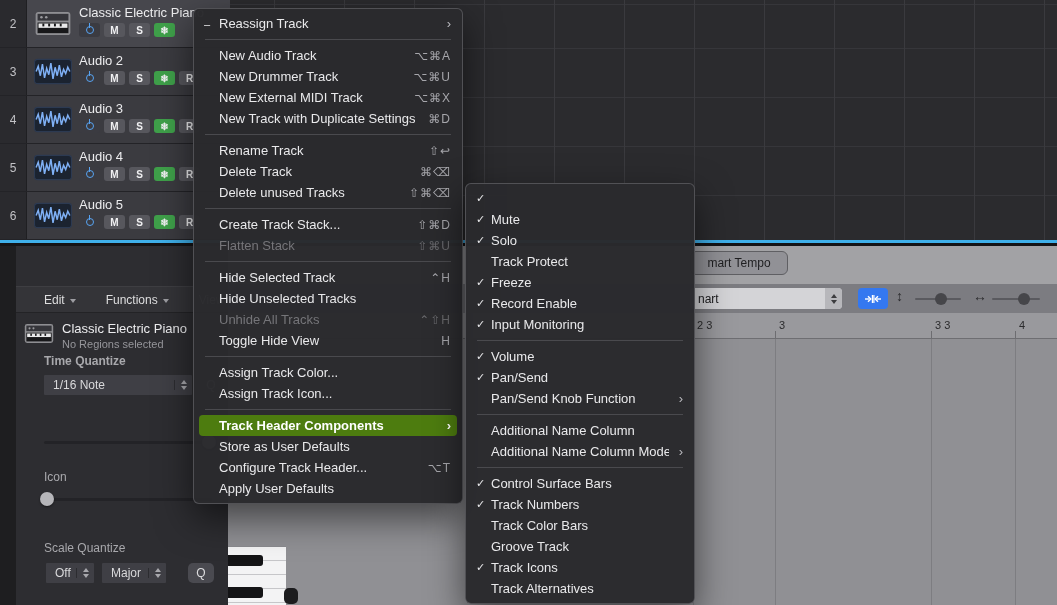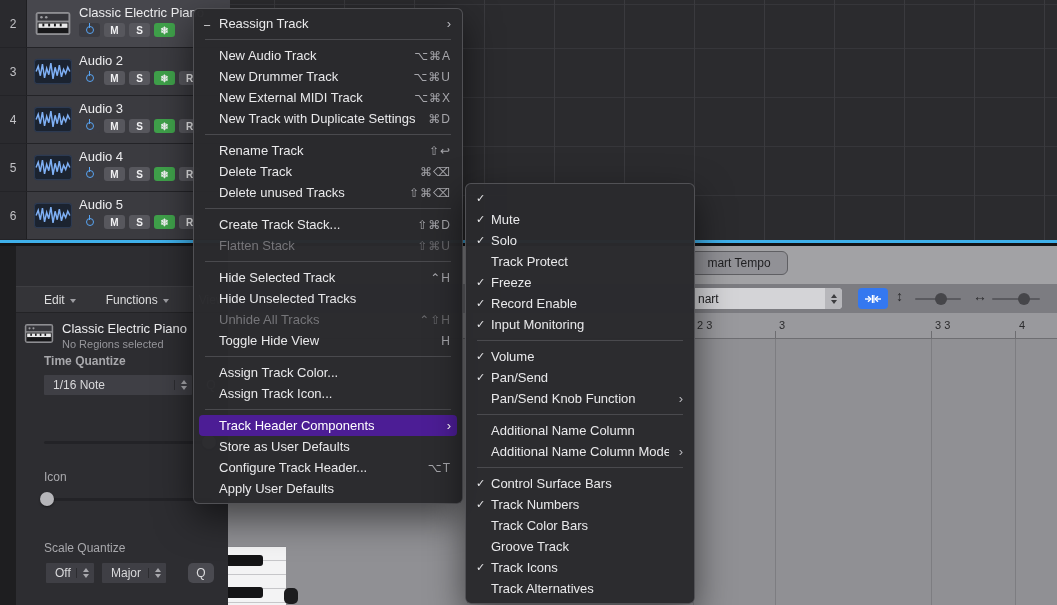--- a/index.html
+++ b/index.html
@@ -90,21 +90,21 @@
 
   
   .menu{position:absolute;background:rgba(42,42,45,0.98);border:1px solid rgba(115,115,120,0.55);border-radius:6px;box-shadow:0 14px 36px rgba(0,0,0,0.55);padding:4px 0;z-index:10;}
   #context-menu{left:193px;top:8px;width:270px;}
   #submenu{left:465px;top:183px;width:230px;z-index:11;}
   .mi{display:flex;align-items:center;height:21px;margin:0 5px;padding:0 6px 0 5px;border-radius:4px;font-size:13px;color:#e9e9eb;}
   .mi .gut{width:15px;font-size:11px;flex:none;}
   .mi .lab{flex:1;white-space:nowrap;overflow:hidden;}
   .mi .sc{color:#a6a6ab;font-size:12px;margin-left:12px;letter-spacing:1px;flex:none;}
   .mi .chev{margin-left:10px;color:#b9b9be;font-size:13px;flex:none;}
-  .mi.hl{background:#4c1d95;color:#fff;}
+  .mi.hl{background:#4d7c0f;color:#fff;font-weight:bold;}
   .mi.hl .chev{color:#fff;}
   .mi.dis{color:#757579;}
   .mi.dis .sc{color:#68686c;}
   .msep{height:1px;background:#4a4a4e;margin:5px 11px;}
 </style>
 </head>
 <body>
 
 <div class="screen">
 

